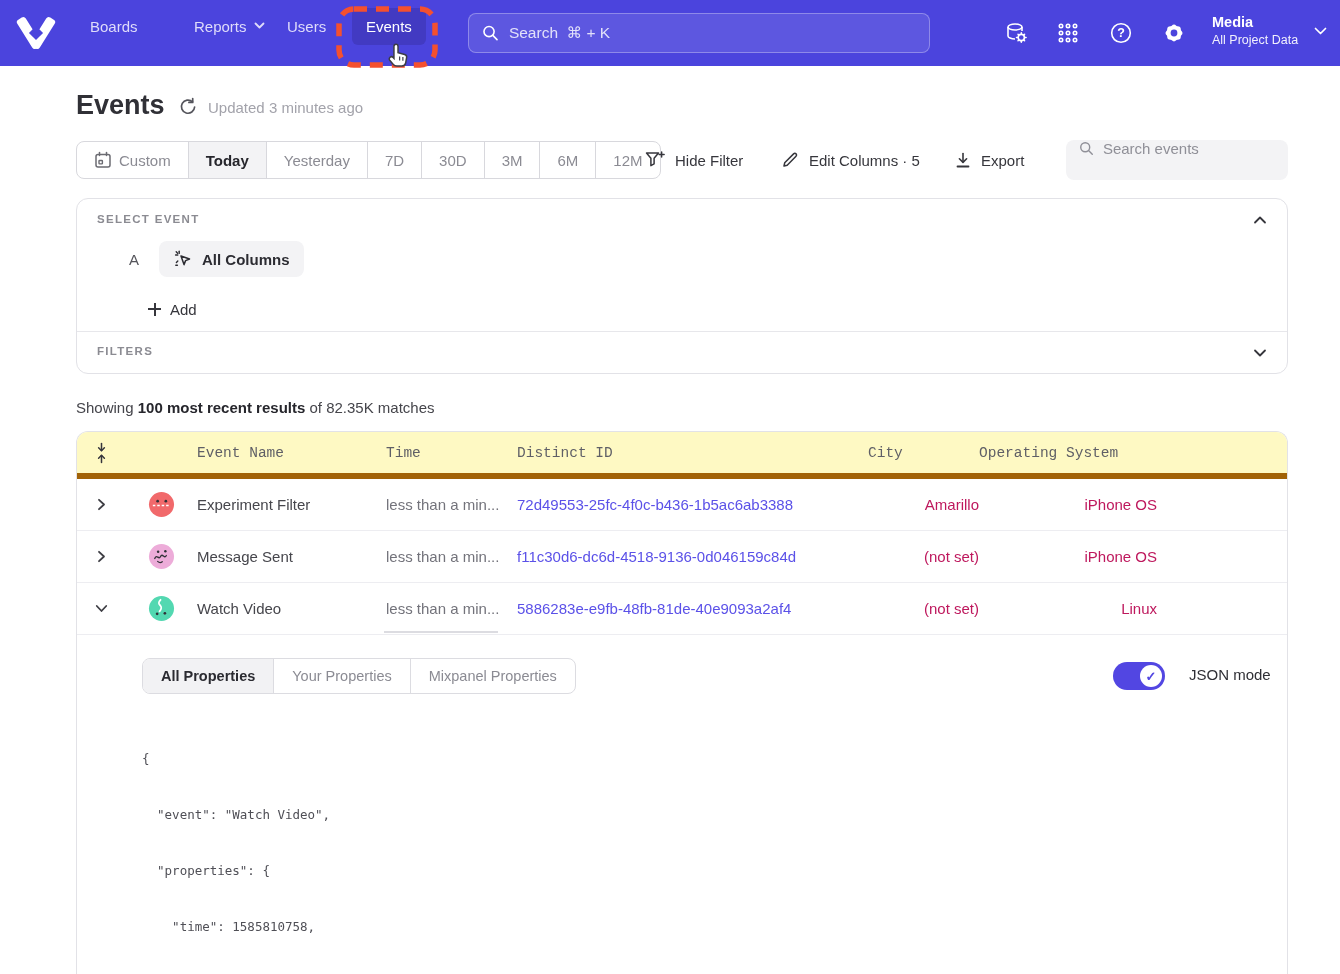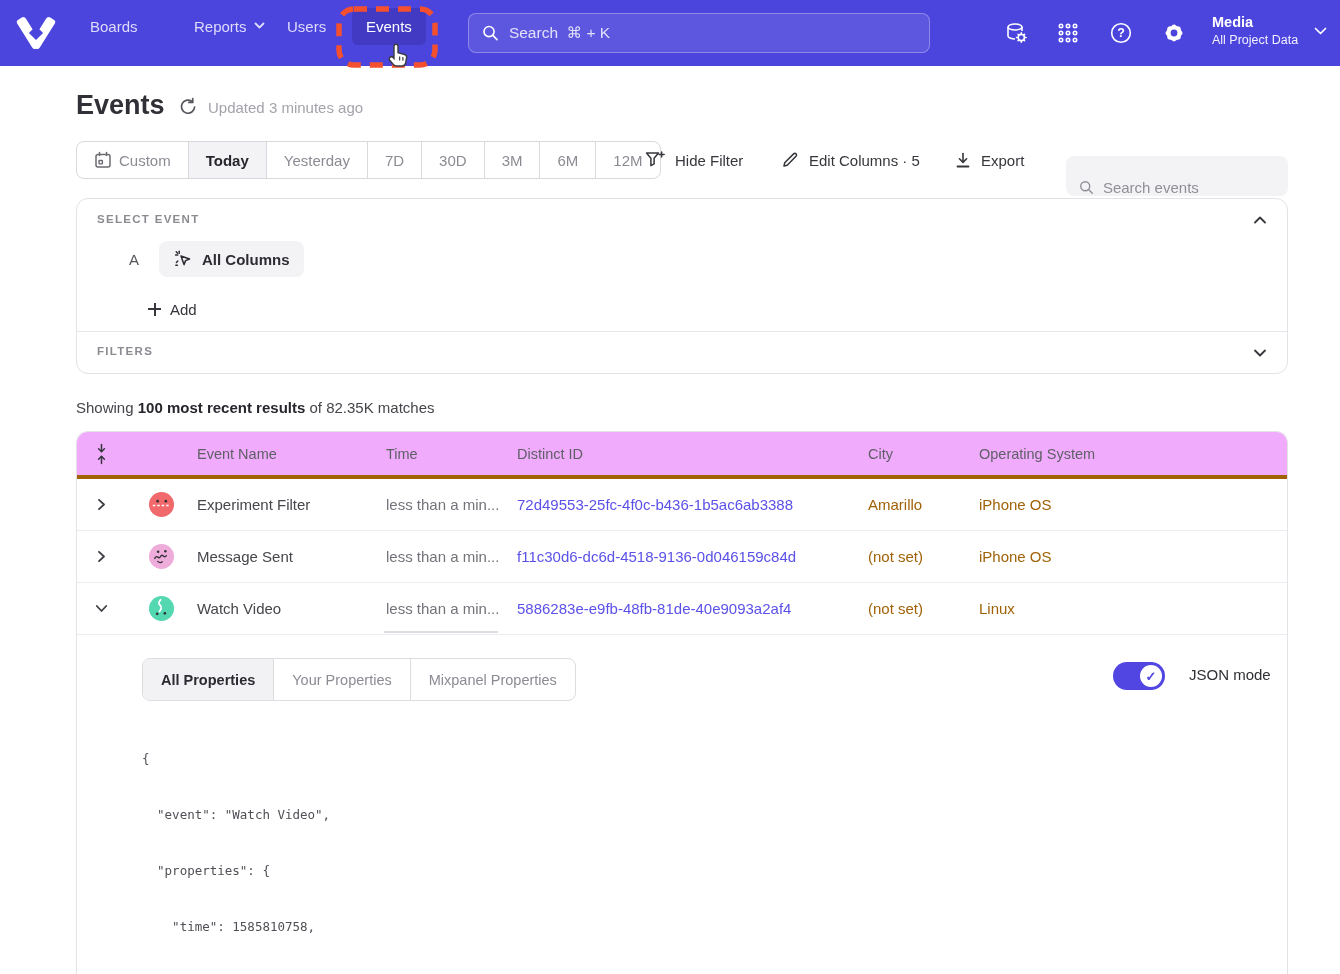--- a/index.html
+++ b/index.html
@@ -40,22 +40,22 @@
 
   
   .seg-control { position:absolute; left:76px; top:141px; height:38px; display:inline-flex;
     border:1px solid #D8D8DD; border-radius:8px; background:#fff; overflow:hidden; }
   .seg { display:flex; align-items:center; gap:7px; padding:0 17px; font-size:15px; color:#8B8B93;
     border-left:1px solid #D8D8DD; cursor:pointer; white-space:nowrap; }
   .seg:first-child { border-left:none; }
   .seg.active { background:#F3F3F5; color:#26262C; font-weight:700; }
   .tool-btn { position:absolute; top:141px; height:38px; display:flex; align-items:center; gap:10px;
     font-size:15px; color:#36363C; font-weight:500; cursor:pointer; }
-  .events-search { position:absolute; left:1066px; top:156px; width:222px; height:40px;
-    background:#F3F3F5; border-radius:8px; display:flex; align-items:flex-end; padding:0 13px; gap:9px; }
+  .events-search { position:absolute; left:1066px; top:140px; width:222px; height:40px;
+    background:#F3F3F5; border-radius:8px; display:flex; align-items:flex-start; padding:0 13px; gap:9px; }
   .events-search input { background:transparent; border:none; outline:none; font-size:15px; width:100%;
     color:#36363C; font-family:"Liberation Sans", sans-serif; }
   .events-search input::placeholder { color:#8F8F97; opacity:1; }
 
   
   .builder { position:absolute; left:76px; top:198px; width:1212px; height:176px;
     border:1px solid #E2E2E7; border-radius:12px; background:#fff; }
   .sec-label { font-size:11.5px; font-weight:700; letter-spacing:1.3px; color:#8B8B92; }
   .builder .select-label { position:absolute; left:20px; top:14px; }
   .collapse-up { position:absolute; right:18px; top:12px; width:18px; height:18px; cursor:pointer; }
@@ -81,38 +81,38 @@
   .collapse-down { position:absolute; right:18px; top:145px; width:18px; height:18px; cursor:pointer; }
 
   
   .summary { position:absolute; left:76px; top:399px; font-size:15px; color:#45454B; }
   .summary b { color:#26262C; font-weight:700; }
 
   
   .table-card { position:absolute; left:76px; top:431px; width:1212px; height:543px;
     border:1px solid #E2E2E7; border-bottom:none; border-radius:12px 12px 0 0; background:#fff; overflow:hidden; }
   .tgrid { display:grid; grid-template-columns:48px 72px 189px 131px 351px 111px 178px 1fr; align-items:center; }
-  .thead { height:47px; background:#f0abfc; border-bottom:4px solid #a16207;
-    font-size:14.5px; color:#5F5F66; font-weight:500; }
+  .thead { height:47px; background:#fef9c3; border-bottom:6px solid #a16207;
+    font-size:14.5px; color:#5F5F66; font-weight:500;font-family:Liberation Mono, monospace; }
   .trow { height:52px; border-bottom:1px solid #EDEDF1; font-size:15px; }
   .cell-center { justify-self:center; }
   .row-name { color:#46464C; }
   .row-time { color:#73737B; }
   .row-id { color:#5B51E8; cursor:pointer; }
-  .row-dim { color:#a16207; }
+  .row-dim { color:#be185d;text-align:right; }
   .chev-btn { width:20px; height:20px; display:flex; align-items:center; justify-content:center; cursor:pointer; }
   .menu-dots { width:3.5px; height:3.5px; border-radius:50%; background:#3E3E44;
     box-shadow:6px 0 0 #3E3E44, 12px 0 0 #3E3E44; }
   .menu-btn { width:16px; height:4px; cursor:pointer; justify-self:center; margin-right:30px; }
 
   
   .detail { position:relative; padding-top:23px; }
   .time-underline { position:absolute; left:307px; top:-4px; width:114px; height:2px; background:#DCDCE1; }
   .tabs-row { position:relative; height:36px; }
-  .tab-group { position:absolute; left:65px; top:0; display:inline-flex; height:43px;
+  .tab-group { position:absolute; left:65px; top:0; display:inline-flex; height:36px;
     border:1px solid #DCDCE1; border-radius:8px; overflow:hidden; background:#fff; }
   .tab { display:flex; align-items:center; padding:0 18px; font-size:14.5px; color:#8B8B93;
     border-left:1px solid #DCDCE1; cursor:pointer; white-space:nowrap; }
   .tab:first-child { border-left:none; }
   .tab.active { background:#F2F2F4; color:#2B2B31; font-weight:700; }
   .toggle { position:absolute; left:1036px; top:4px; width:52px; height:28px; border-radius:14px;
     background:#5246E2; cursor:pointer; }
   .knob { position:absolute; right:3px; top:3px; width:22px; height:22px; border-radius:50%;
     background:#fff; display:flex; align-items:center; justify-content:center;
     color:#5246E2; font-size:13px; font-weight:700; }

